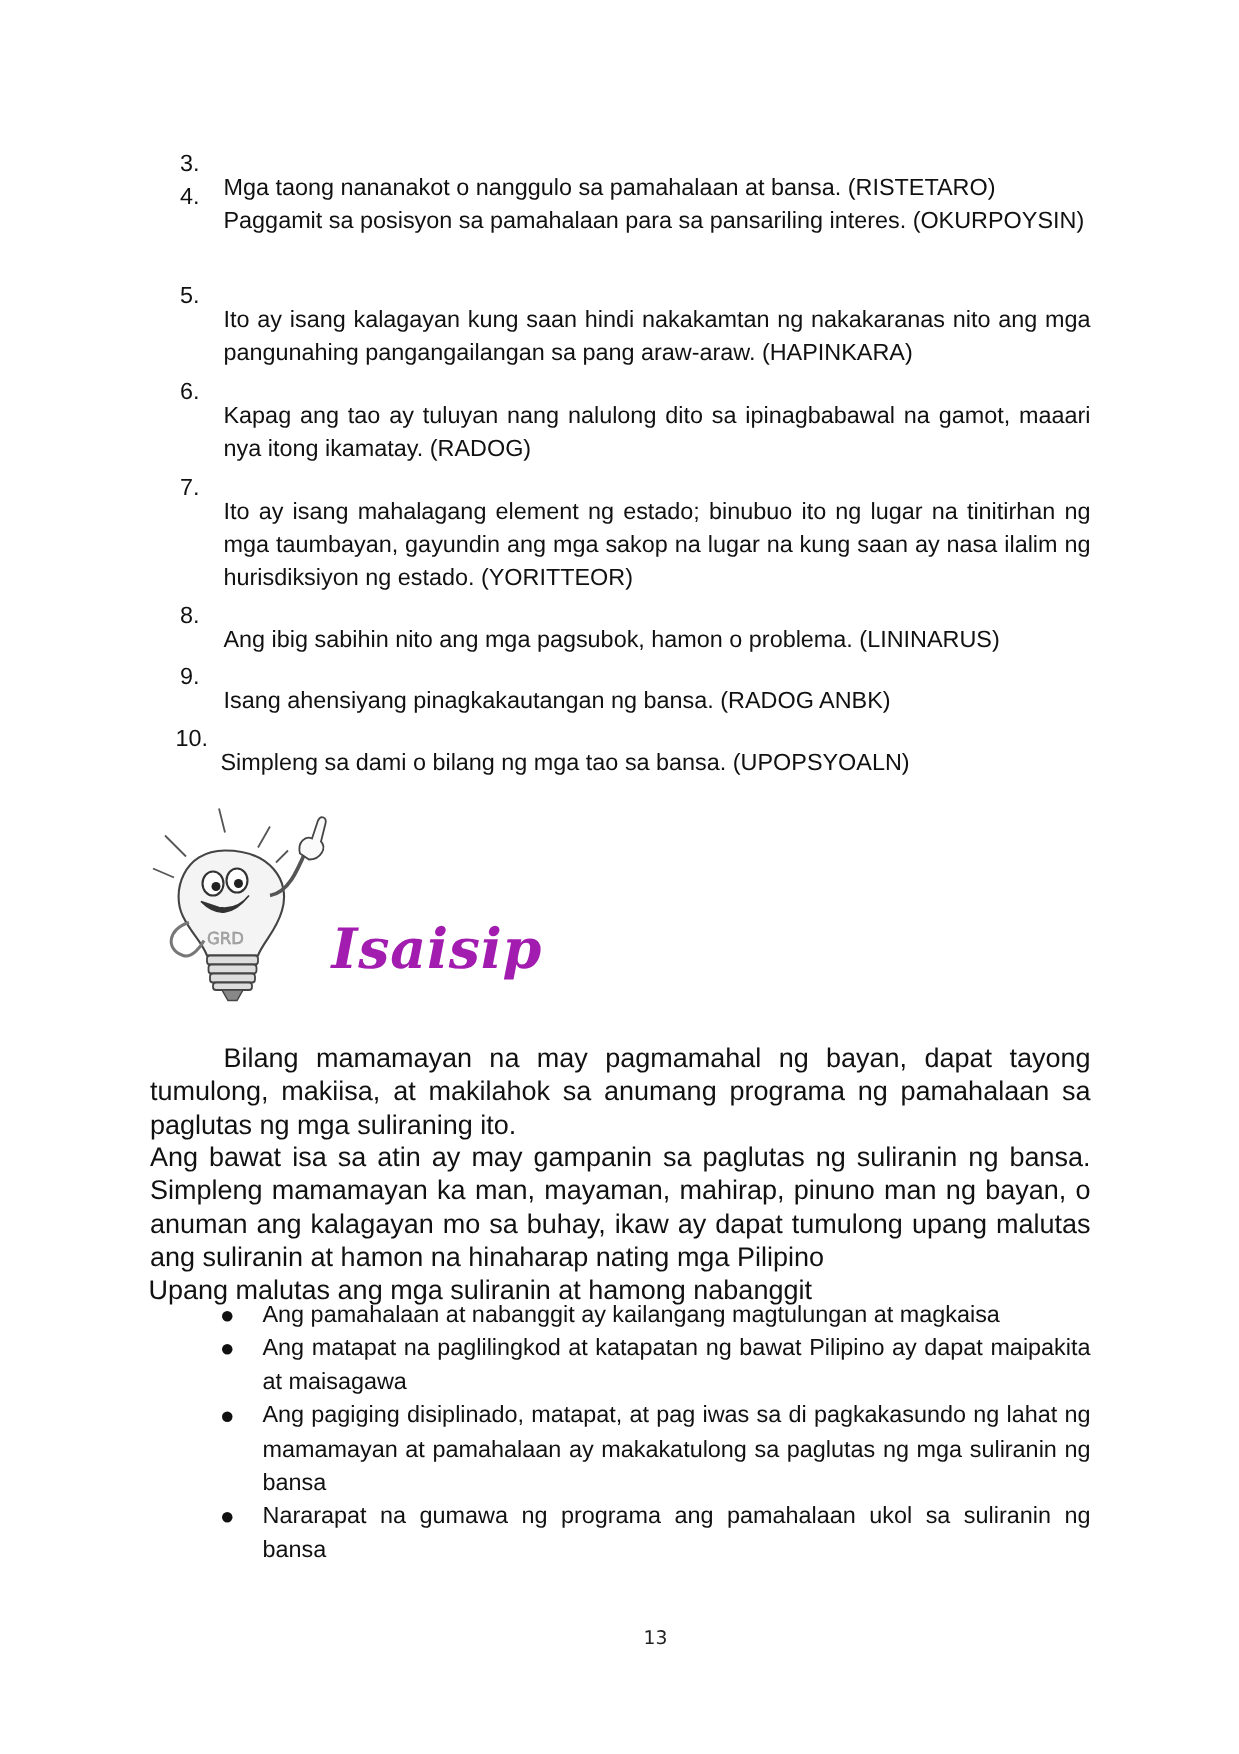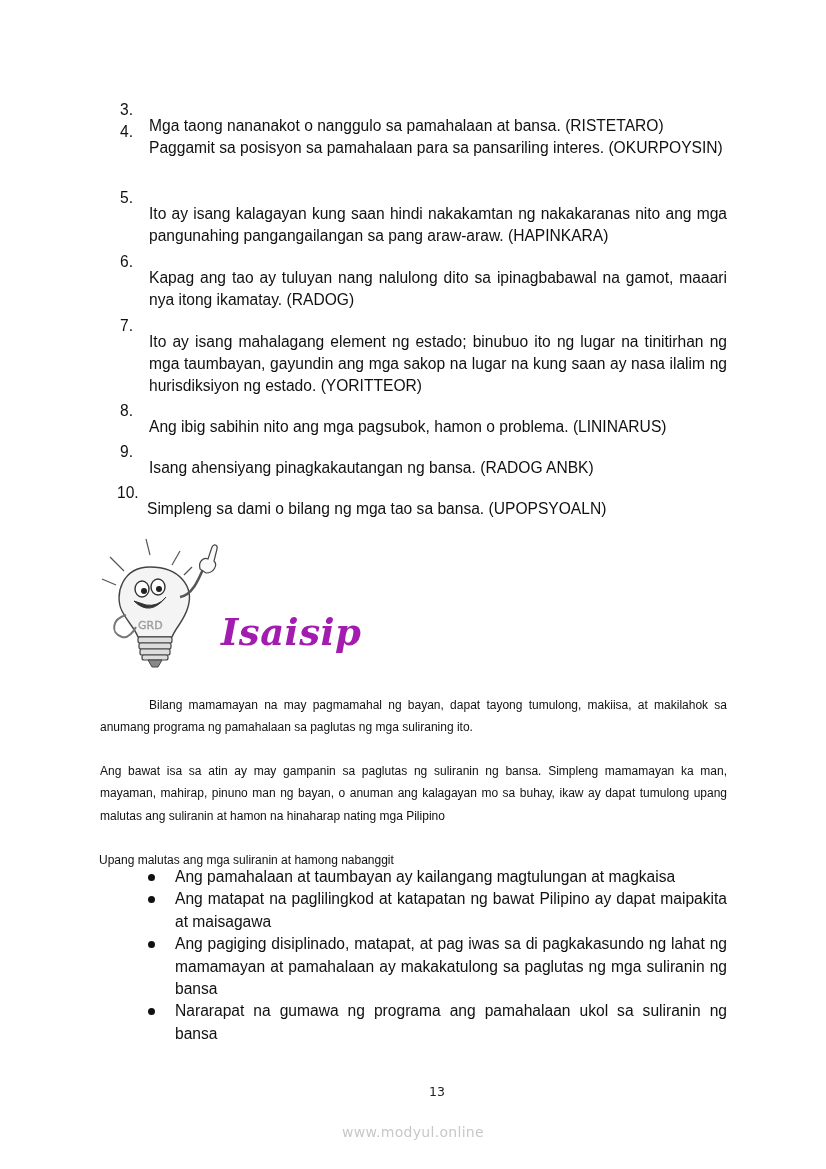--- a/index.html
+++ b/index.html
@@ -11,21 +11,21 @@
   .q-num { position: absolute; left: 0; top: 0; width: 28px; }
   .q-text { margin-left: 29px; text-align: justify; text-align-last: left; margin-top: 16px; }
   .q-item.ten .q-num { left: -3px; }
   .q-item.ten .q-text { margin-left: 27px; }
 
   .bulb { position: absolute; left: 100px; top: 537px; width: 128px; height: 138px; }
   .section-title { position: absolute; left: 221px; top: 610px;
                    font-family: "DejaVu Serif", serif; font-weight: bold; font-style: italic;
                    font-size: 37px; color: #a21caf; letter-spacing: 0.5px; }
 
-  .para { position: absolute; left: 100px; width: 627px; font-size: 12px; line-height: 22.4px;
+  .para { position: absolute; left: 100px; width: 627px; font-size: 18px; line-height: 22.4px;
           text-align: justify; }
   .para.indent { text-indent: 49px; }
   .para.left { text-align: left; }
 
   .bullets { position: absolute; left: 148px; top: 866px; width: 579px; margin: 0; padding: 0; list-style: none;
              font-size: 15.6px; line-height: 22.4px; }
   .bullets li { position: relative; padding-left: 27px; text-align: justify; }
   .bullets li .dot { position: absolute; left: 0; top: 8px; width: 7px; height: 7px; border-radius: 50%; background: #111; }
 
   .page-num { position: absolute; left: 0; width: 826px; top: 1084px; text-align: center;
@@ -109,31 +109,30 @@
   </div>
   <div class="section-title">Isaisip</div>
 
   <div class="para indent" style="top:694px;">Bilang mamamayan na may pagmamahal ng bayan, dapat tayong tumulong, makiisa, at makilahok sa anumang programa ng pamahalaan sa paglutas ng mga suliraning ito.</div>
   <div class="para" style="top:760px;">Ang bawat isa sa atin ay may gampanin sa paglutas ng suliranin ng bansa. Simpleng mamamayan ka man, mayaman, mahirap, pinuno man ng bayan, o anuman ang kalagayan mo sa buhay, ikaw ay dapat tumulong upang malutas ang suliranin at hamon na hinaharap nating mga Pilipino</div>
   <div class="para left" style="top:849px; left:99px;">Upang malutas ang mga suliranin at hamong nabanggit</div>
 
   <ul class="bullets">
     <li>
       <span class="dot"></span>
-      <span>Ang pamahalaan at taumbayan ay kailangang magtulungan at magkaisa</span>
+      <span>Ang pamahalaan at nabanggit ay kailangang magtulungan at magkaisa</span>
     </li>
     <li>
       <span class="dot"></span>
       <span>Ang matapat na paglilingkod at katapatan ng bawat Pilipino ay dapat maipakita at maisagawa</span>
     </li>
     <li>
       <span class="dot"></span>
       <span>Ang pagiging disiplinado, matapat, at pag iwas sa di pagkakasundo ng lahat ng mamamayan at pamahalaan ay makakatulong sa paglutas ng mga suliranin ng bansa</span>
     </li>
     <li>
       <span class="dot"></span>
       <span>Nararapat na gumawa ng programa ang pamahalaan ukol sa suliranin ng bansa</span>
     </li>
   </ul>
 
   <div class="page-num">13</div>
-  <div class="watermark">www.modyul.online</div>
 </div>
 
 </body></html>

